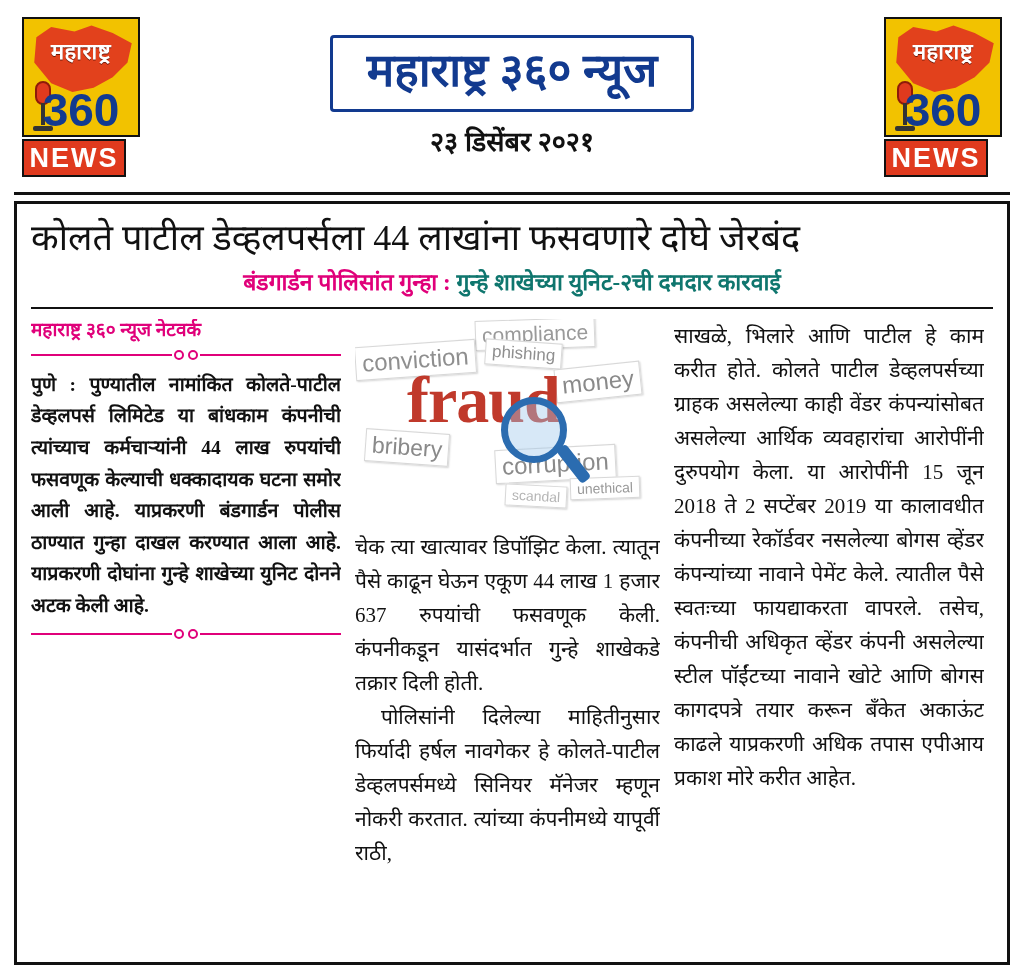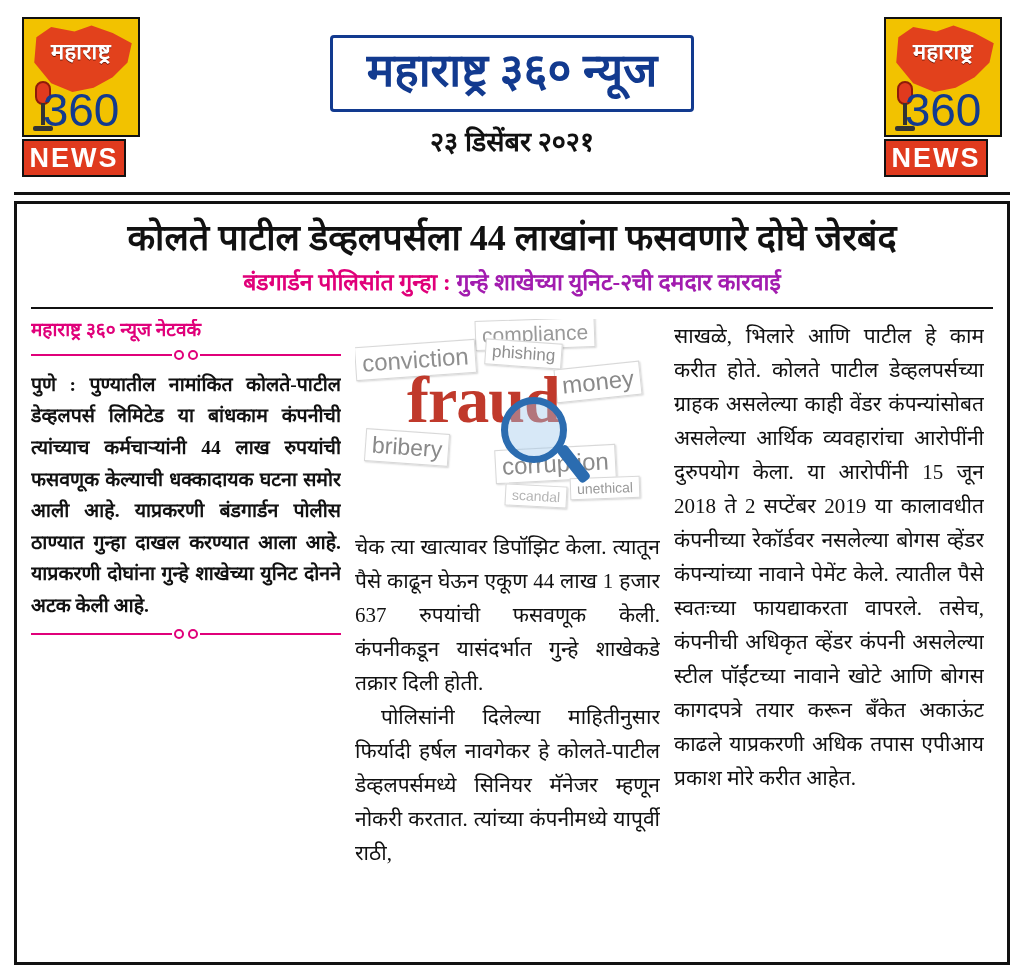--- a/index.html
+++ b/index.html
@@ -67,21 +67,21 @@
     color: #ffffff;
     letter-spacing: .5px;
     text-shadow: 0 1px 0 #6e1b0c;
   }
   .logo-360 {
     position: absolute;
     left: 0; right: 0;
     bottom: 2px;
     text-align: center;
     font-family: "Liberation Sans", sans-serif;
-    font-weight: 400;
+    font-weight: 700;
     font-size: 46px;
     color: #123a8f;
     line-height: 1;
   }
   .logo-mic {
     position: absolute;
     left: 8px;
     bottom: 4px;
     width: 22px;
     height: 50px;
@@ -164,38 +164,38 @@
   .article {
     margin: 6px 4px 0 4px;
     border: 3px solid #111;
     box-sizing: border-box;
     height: 764px;
     padding: 10px 14px 0 14px;
     position: relative;
   }
 
   .headline {
-    text-align: center;
-    font-family: "Liberation Serif", serif;
-    font-weight: 700;
+    text-align: left;
+    font-family: "Liberation Serif", serif;
+    font-weight: 400;
     font-size: 36px;
     color: #111;
     line-height: 1.15;
     margin-top: 4px;
   }
   .subhead {
     text-align: center;
     font-family: "Liberation Serif", serif;
     font-weight: 700;
     font-size: 23px;
     margin-top: 10px;
     line-height: 1.2;
   }
   .subhead .pink { color: #e0007a; }
-  .subhead .dark { color: #a21caf; }
+  .subhead .dark { color: #0f766e; }
 
   .rule-thin {
     height: 2px;
     background: #111;
     margin: 10px 0 0 0;
   }
 
   
   .cols {
     display: flex;

